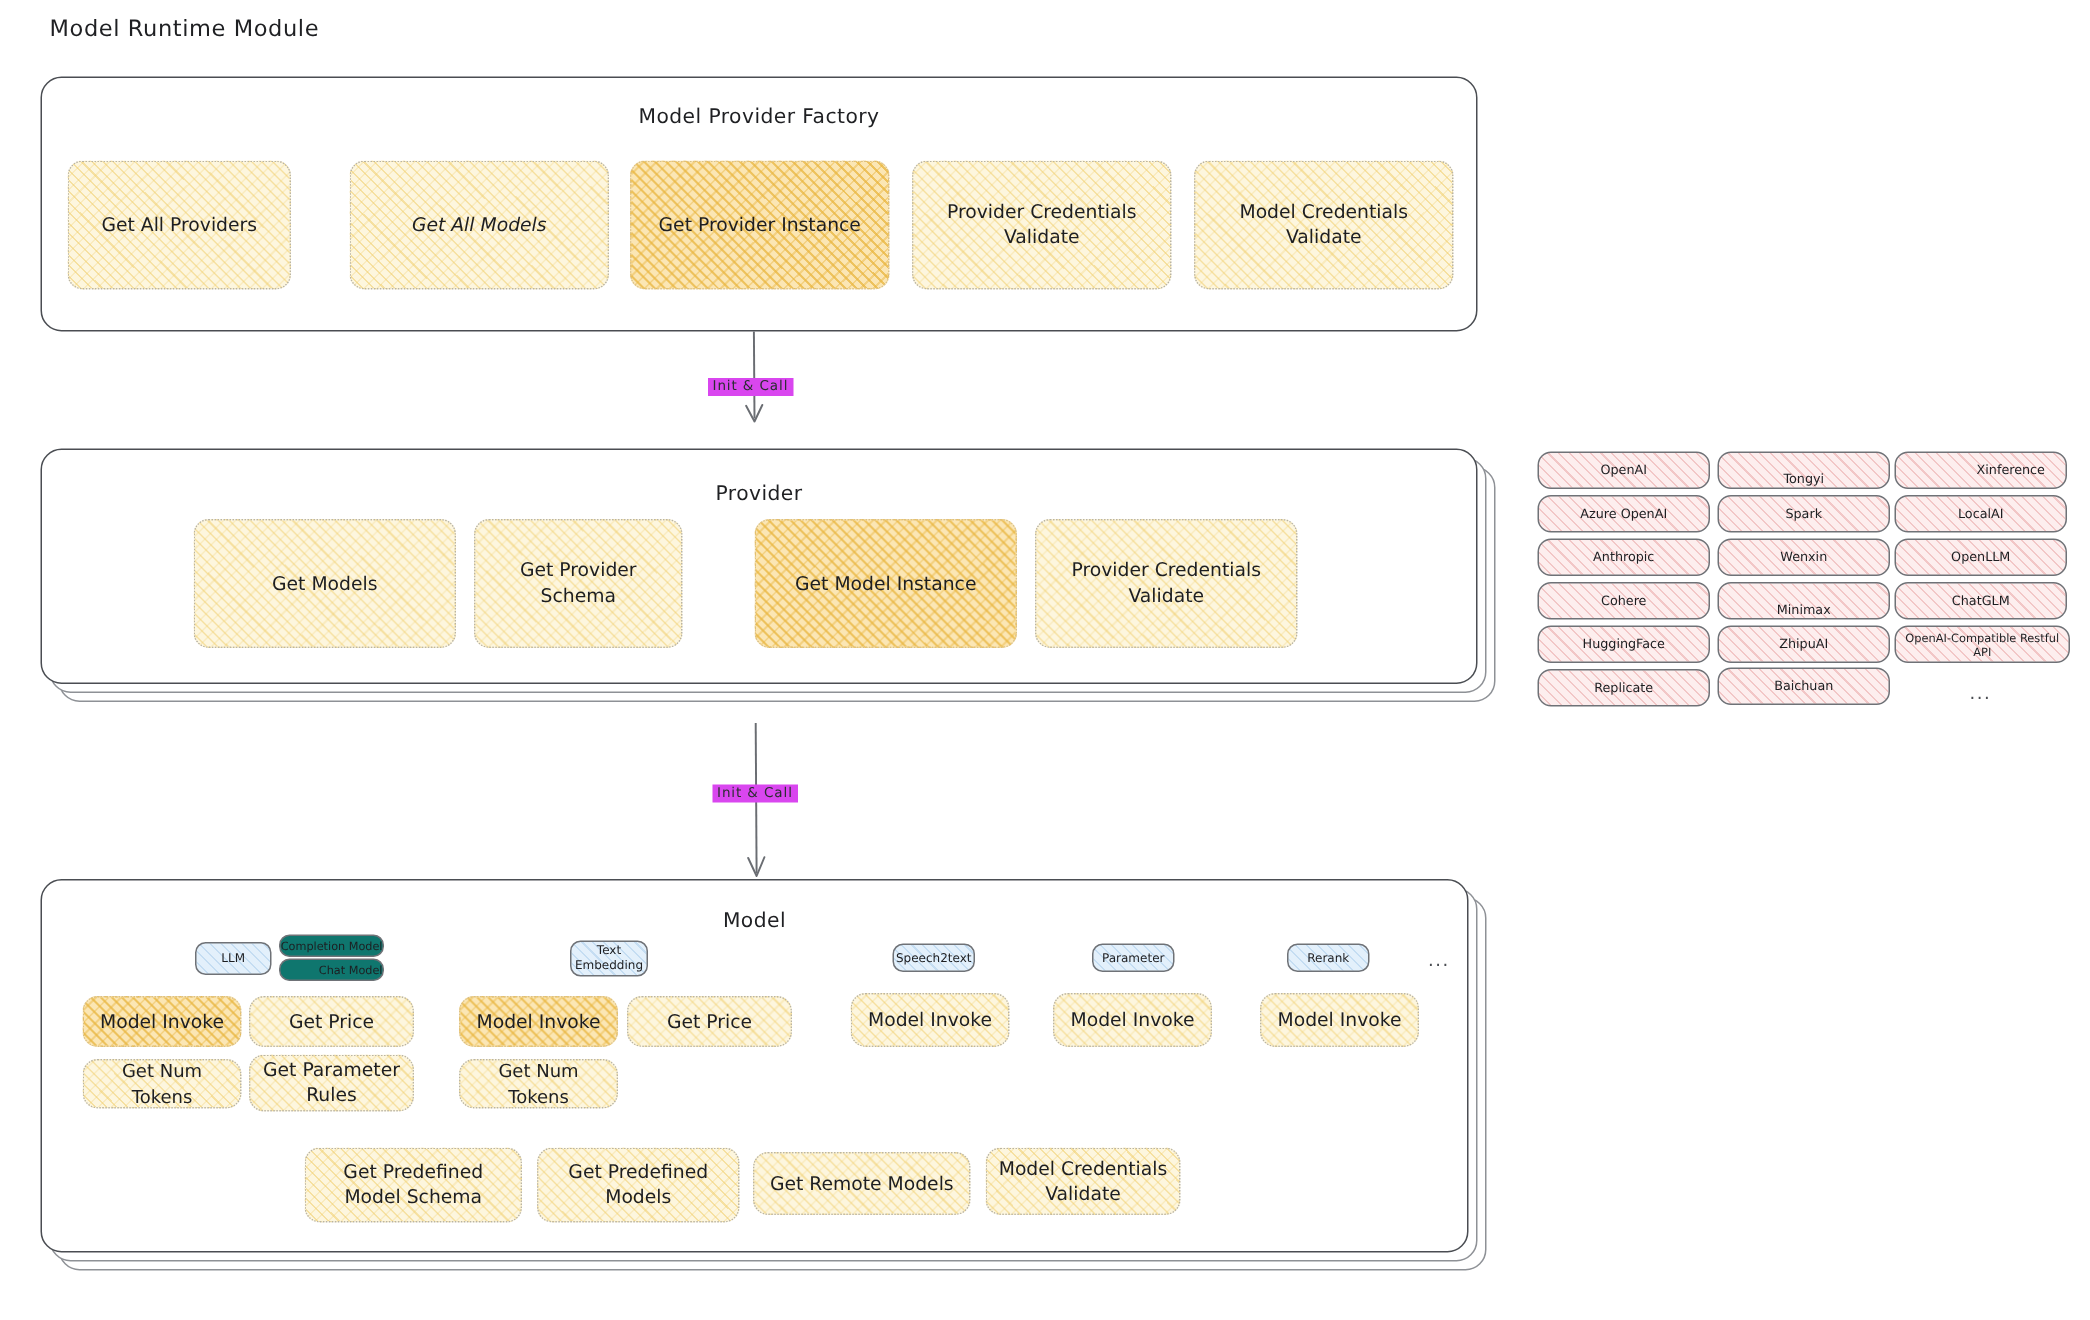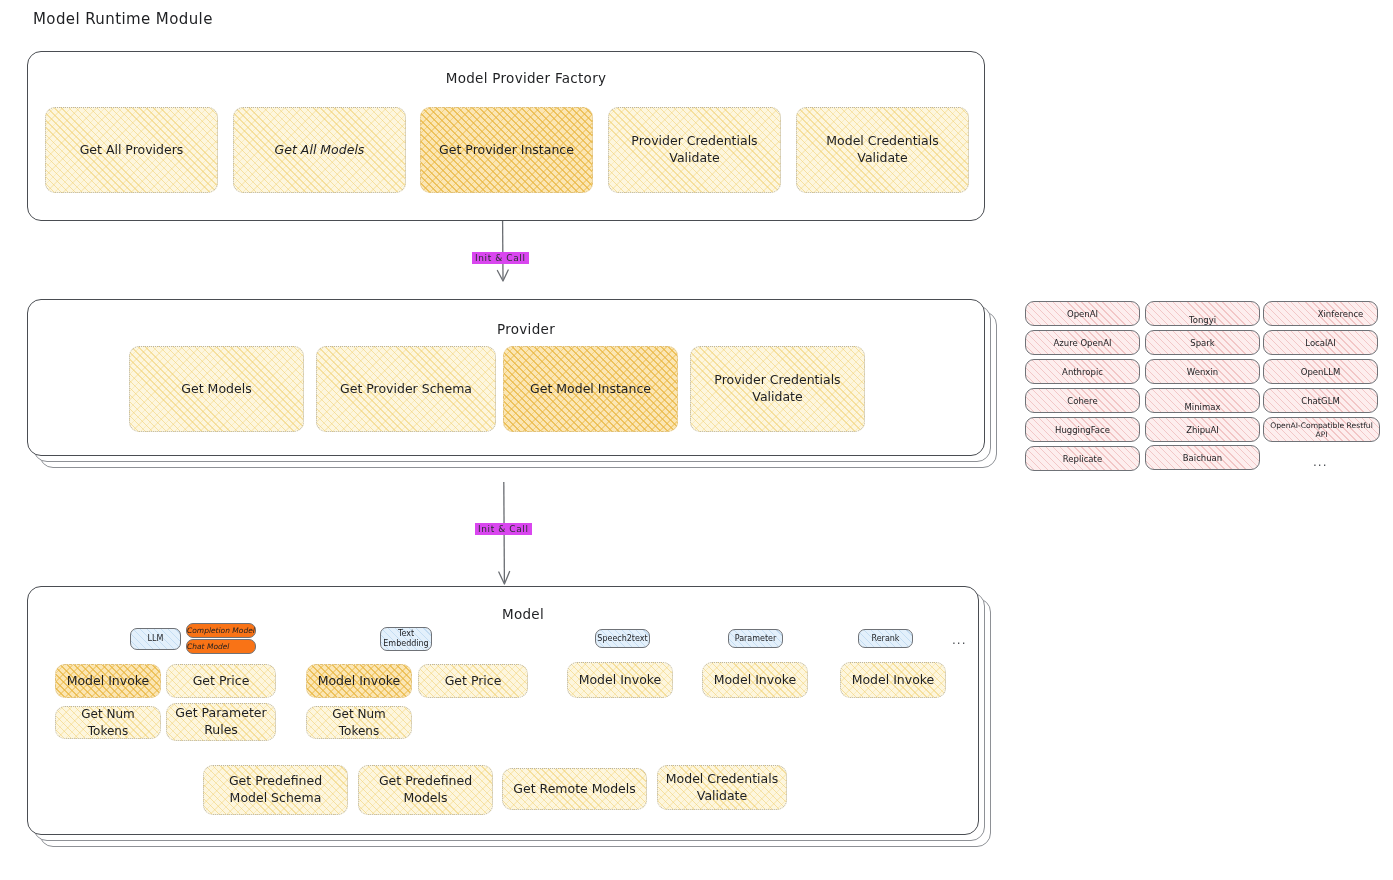--- a/index.html
+++ b/index.html
@@ -30,21 +30,20 @@
     white-space: nowrap;
   }
 
   
   .group {
     position: absolute;
     background: #ffffff;
     border: 1.4px solid #4a4d52;
     border-radius: 14px;
     box-sizing: border-box;
-    padding-left: 20px;
   }
   .stack-layer {
     position: absolute;
     background: #ffffff;
     border: 1.2px solid #8e9196;
     border-radius: 14px;
     box-sizing: border-box;
   }
 
   .group-title {
@@ -139,28 +138,27 @@
         rgba(140,186,226,.35) 0px,
         rgba(140,186,226,.35) 1px,
         rgba(255,255,255,0) 1px,
         rgba(255,255,255,0) 5px);
   }
   .chip-white {
     position: absolute;
     box-sizing: border-box;
     border-radius: 7px;
     border: 1.2px solid #6f7277;
-    background: #f97316;
+    background: #0f766e;
     display: flex;
     align-items: center;
-    justify-content: flex-start;
+    justify-content: flex-end;
     text-align: center;
     font-size: 7.5px;
     color: #1d1e21;
-    font-style: italic;
   }
 
   .ellipsis {
     position: absolute;
     font-size: 12px;
     color: #4a4d52;
     letter-spacing: 1px;
     line-height: 1;
   }
 
@@ -180,21 +178,21 @@
 <body>
 
 <div class="canvas">
 
   <div class="page-title">Model Runtime Module</div>
 
   <div class="group" style="left:27px; top:51px; width:958px; height:170px;">
     <div class="group-title" style="top:18px;">Model Provider Factory</div>
   </div>
 
-  <div class="node" style="left:45px; top:107px; width:173px; height:86px;">
+  <div class="node" style="left:45px; top:107px; width:149px; height:86px;">
     <span>Get All Providers</span>
   </div>
   <div class="node" style="left:233px; top:107px; width:173px; height:86px;font-style:italic;">
     <span>Get All Models</span>
   </div>
   <div class="node hl" style="left:420px; top:107px; width:173px; height:86px;">
     <span>Get Provider Instance</span>
   </div>
   <div class="node" style="left:608px; top:107px; width:173px; height:86px;">
     <span>Provider Credentials Validate</span>
@@ -211,21 +209,21 @@
 
   <div class="stack-layer" style="left:39px; top:311px; width:958px; height:157px;"></div>
   <div class="stack-layer" style="left:33px; top:305px; width:958px; height:157px;"></div>
   <div class="group" style="left:27px; top:299px; width:958px; height:157px;">
     <div class="group-title" style="top:21px;">Provider</div>
   </div>
 
   <div class="node" style="left:129px; top:346px; width:175px; height:86px;">
     <span>Get Models</span>
   </div>
-  <div class="node" style="left:316px; top:346px; width:180px; height:86px;">
+  <div class="node" style="left:316px; top:346px; width:139px; height:86px;">
     <span>Get Provider Schema</span>
   </div>
   <div class="node hl" style="left:503px; top:346px; width:175px; height:86px;">
     <span>Get Model Instance</span>
   </div>
   <div class="node" style="left:690px; top:346px; width:175px; height:86px;">
     <span>Provider Credentials Validate</span>
   </div>
 
   <div class="chip-rose" style="left:1025px; top:301px; width:115px; height:25px;">

